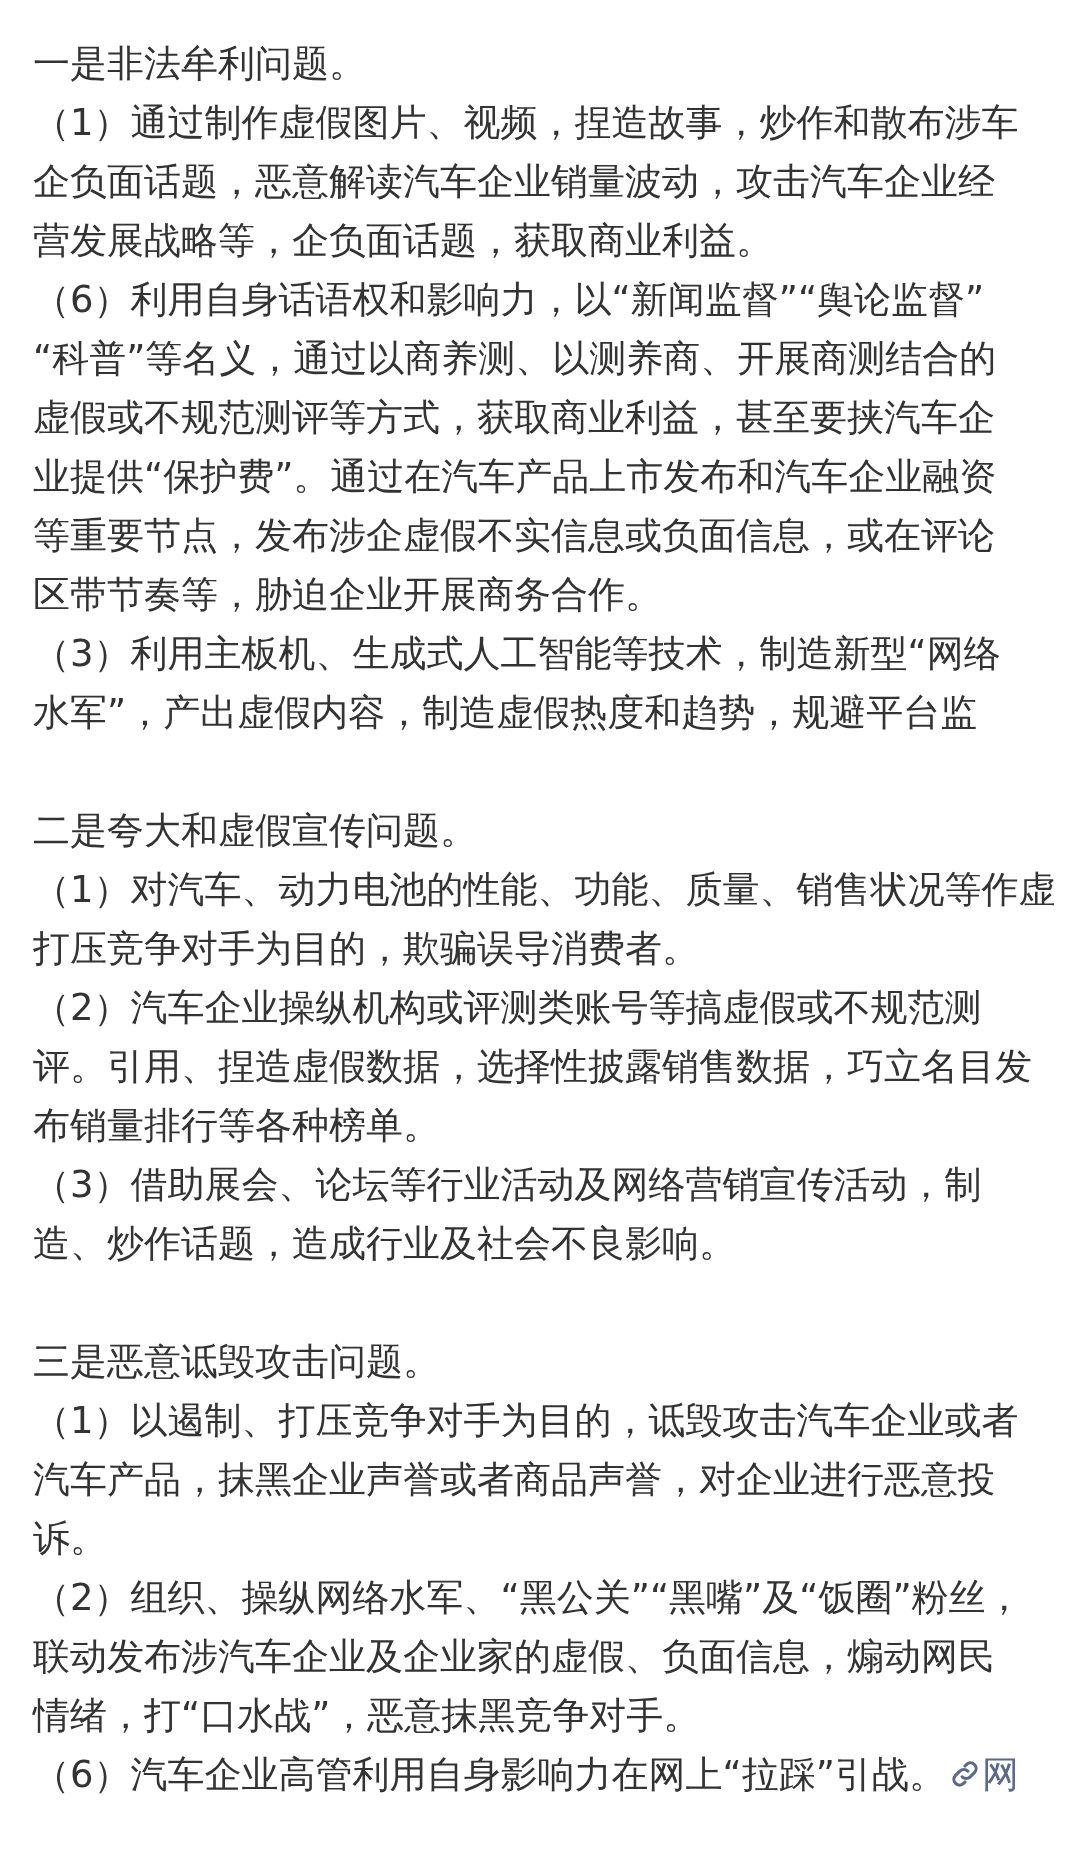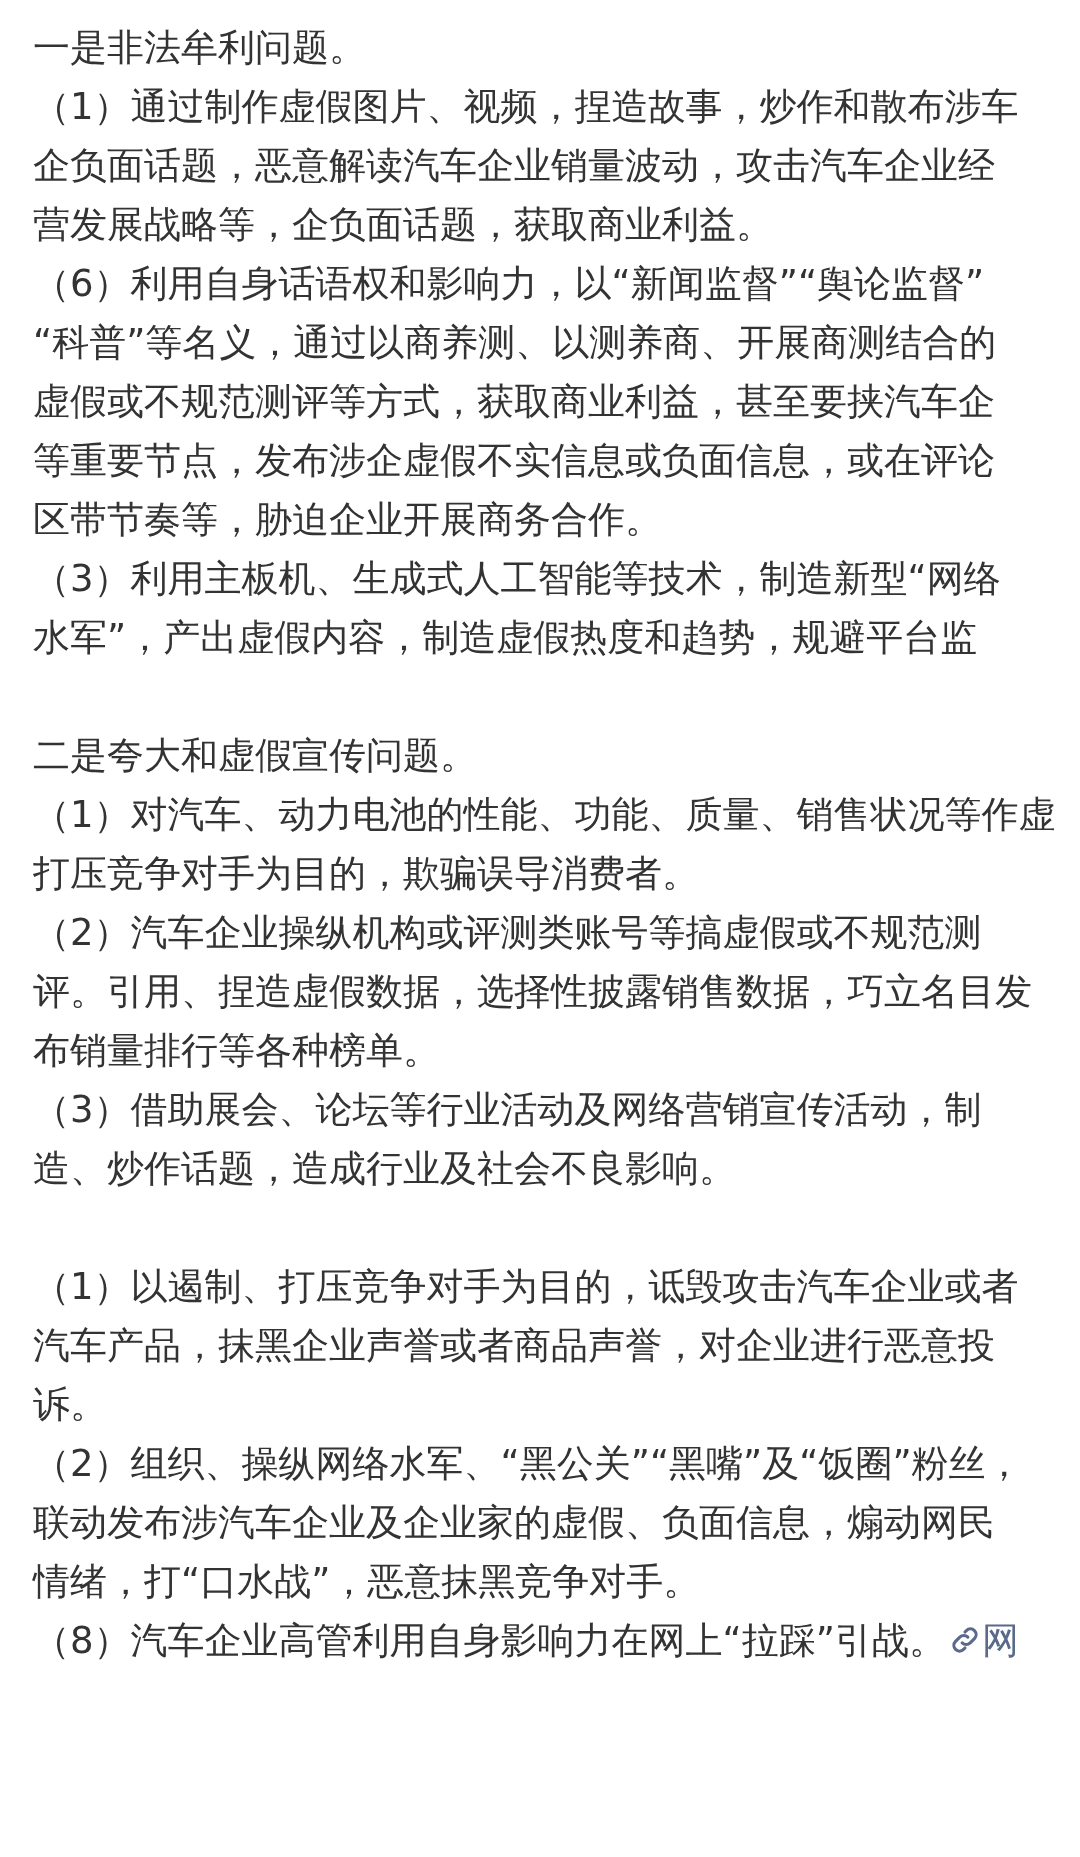--- a/index.html
+++ b/index.html
@@ -1,18 +1,18 @@
 <!DOCTYPE html>
 <html><head>
 <meta charset="utf-8">
 <style>
   html, body { margin: 0; padding: 0; background: #ffffff; }
   body { width: 1080px; height: 1857px; overflow: hidden; position: relative; }
   .post {
-    position: absolute; left: 0; top: 18px; width: 933px;
+    position: absolute; left: 0; top: 34px; width: 933px;
     font-family: "DejaVu Sans", "Liberation Sans", sans-serif;
     font-size: 37px; line-height: 59px; color: #333333;
   }
   .line { display: block; height: 59px; white-space: nowrap; padding-left: 33px; }
   .blank { height: 59px; }
   .link { color: #5b6a8a; }
   .link-icon { display: inline-block; vertical-align: -4px; width: 34px; height: 34px; margin-left: 2px; }
 </style>
 </head>
 <body>
@@ -20,46 +20,48 @@
 <div class="post">
 
   <div class="section">
     <span class="line">一是非法牟利问题。</span>
     <span class="line">（1）通过制作虚假图片、视频，捏造故事，炒作和散布涉车</span>
     <span class="line">企负面话题，恶意解读汽车企业销量波动，攻击汽车企业经</span>
     <span class="line">营发展战略等，企负面话题，获取商业利益。</span>
     <span class="line">（6）利用自身话语权和影响力，以“新闻监督”“舆论监督”</span>
     <span class="line">“科普”等名义，通过以商养测、以测养商、开展商测结合的</span>
     <span class="line">虚假或不规范测评等方式，获取商业利益，甚至要挟汽车企</span>
+    <span class="line">业提供“保护费”。通过在汽车产品上市发布和汽车企业融资</span>
     <span class="line">等重要节点，发布涉企虚假不实信息或负面信息，或在评论</span>
     <span class="line">区带节奏等，胁迫企业开展商务合作。</span>
     <span class="line">（3）利用主板机、生成式人工智能等技术，制造新型“网络</span>
     <span class="line">水军”，产出虚假内容，制造虚假热度和趋势，规避平台监</span>
   </div>
   <div class="blank"></div>
 
   <div class="section">
     <span class="line">二是夸大和虚假宣传问题。</span>
     <span class="line">（1）对汽车、动力电池的性能、功能、质量、销售状况等作虚</span>
     <span class="line">打压竞争对手为目的，欺骗误导消费者。</span>
     <span class="line">（2）汽车企业操纵机构或评测类账号等搞虚假或不规范测</span>
     <span class="line">评。引用、捏造虚假数据，选择性披露销售数据，巧立名目发</span>
     <span class="line">布销量排行等各种榜单。</span>
     <span class="line">（3）借助展会、论坛等行业活动及网络营销宣传活动，制</span>
     <span class="line">造、炒作话题，造成行业及社会不良影响。</span>
   </div>
   <div class="blank"></div>
 
   <div class="section">
+    <span class="line">三是恶意诋毁攻击问题。</span>
     <span class="line">（1）以遏制、打压竞争对手为目的，诋毁攻击汽车企业或者</span>
     <span class="line">汽车产品，抹黑企业声誉或者商品声誉，对企业进行恶意投</span>
     <span class="line">诉。</span>
     <span class="line">（2）组织、操纵网络水军、“黑公关”“黑嘴”及“饭圈”粉丝，</span>
     <span class="line">联动发布涉汽车企业及企业家的虚假、负面信息，煽动网民</span>
     <span class="line">情绪，打“口水战”，恶意抹黑竞争对手。</span>
     <span class="line">
-      <span>（8）汽车企业高管利用自身影响力在网上“拉踩”引战。</span><a class="link"><svg class="link-icon" viewBox="0 0 24 24" fill="none" stroke="#5b6a8a" stroke-width="2.2" stroke-linecap="round" stroke-linejoin="round">
+      <span>（6）汽车企业高管利用自身影响力在网上“拉踩”引战。</span><a class="link"><svg class="link-icon" viewBox="0 0 24 24" fill="none" stroke="#5b6a8a" stroke-width="2.2" stroke-linecap="round" stroke-linejoin="round">
             <path d="M10 14a4 4 0 0 0 5.66 0l3-3a4 4 0 0 0-5.66-5.66l-1 1"></path>
             <path d="M14 10a4 4 0 0 0-5.66 0l-3 3a4 4 0 0 0 5.66 5.66l1-1"></path>
           </svg><span>网</span></a>
     </span>
   </div>
 </div>
 
 </body></html>

